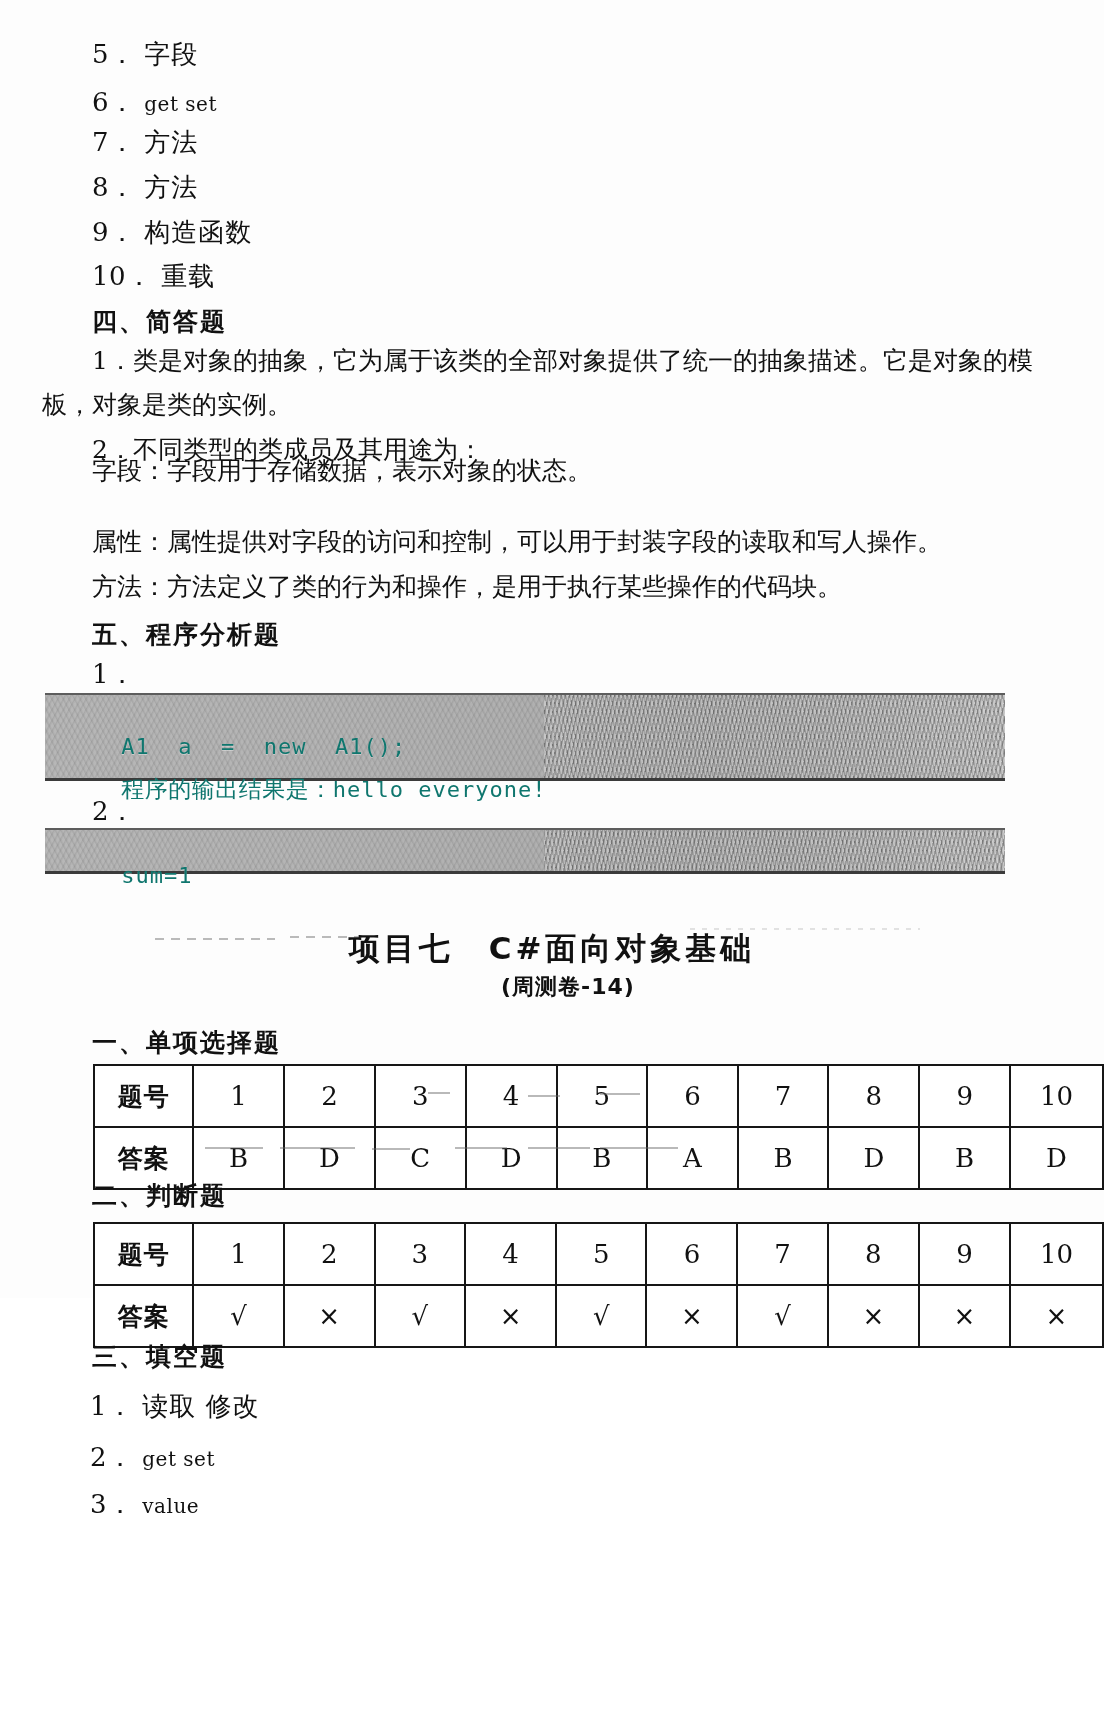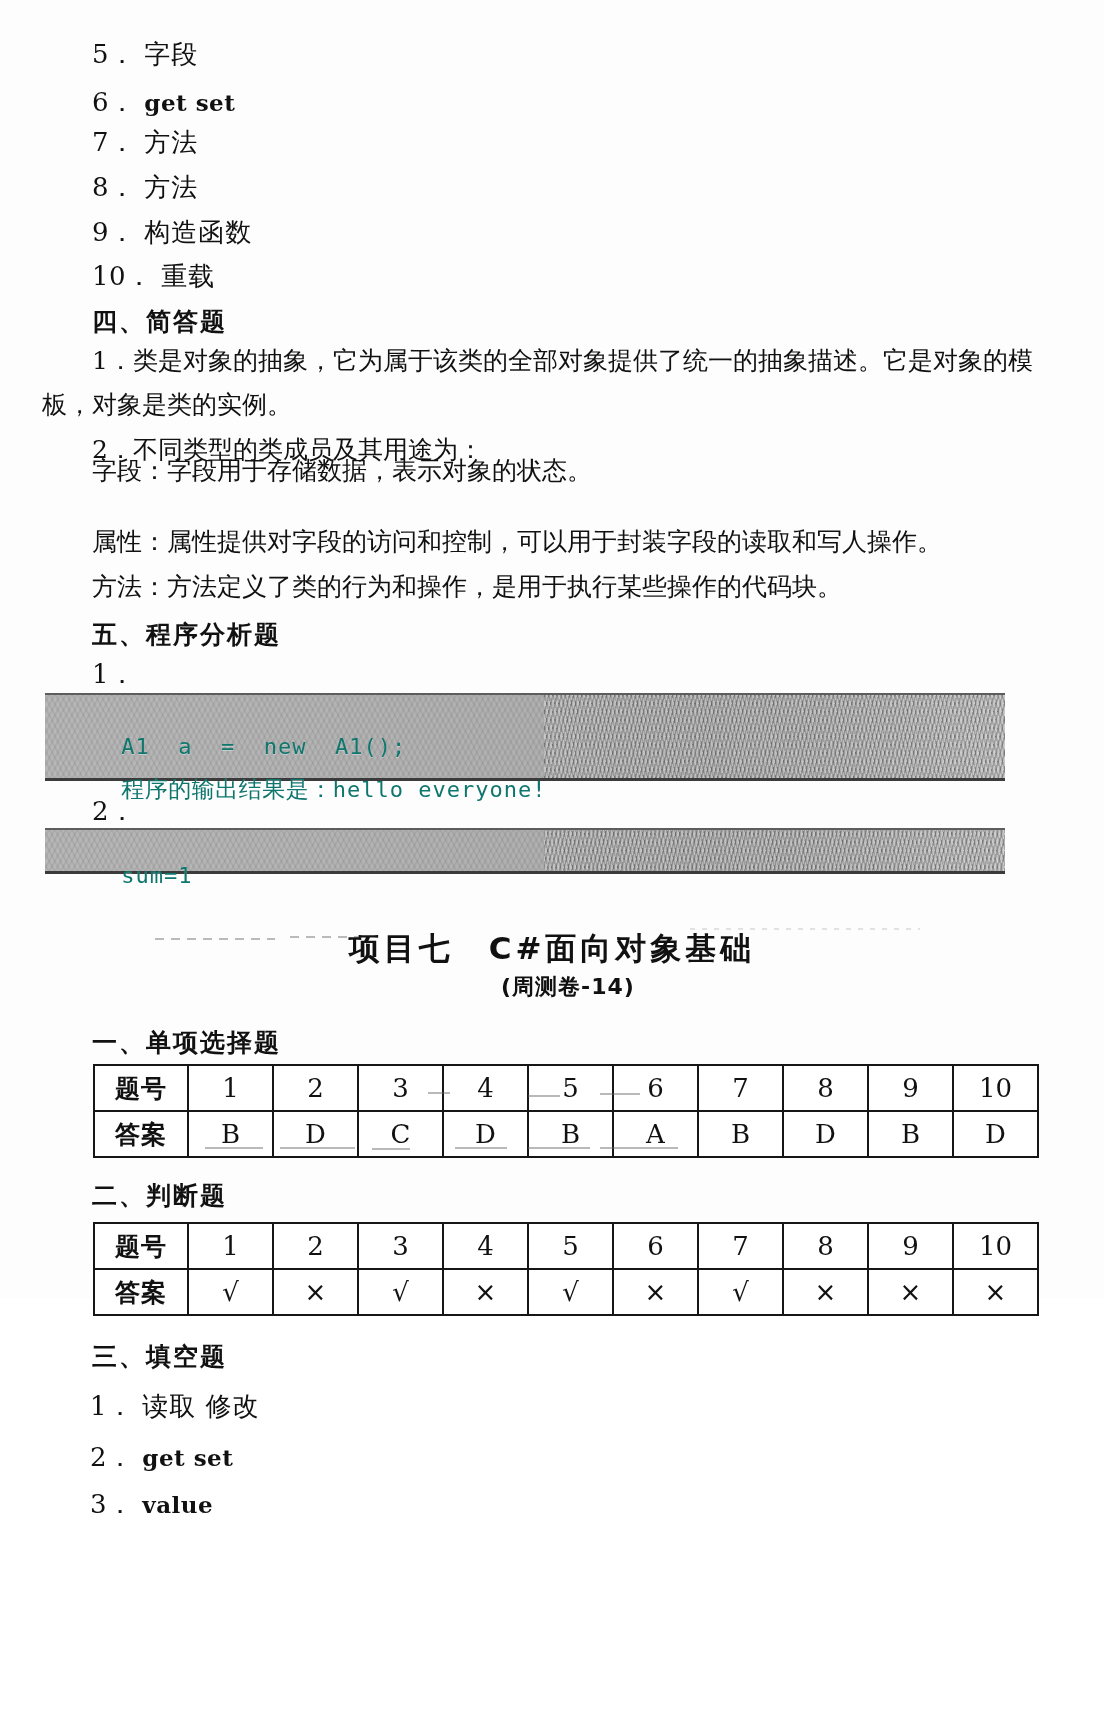--- a/index.html
+++ b/index.html
@@ -36,22 +36,22 @@
     font-family: "DejaVu Serif", "Liberation Serif", serif;
     font-size: 26px;
   }
   .num-line .cn {
     font-family: "DejaVu Sans", "Liberation Sans", sans-serif;
     font-size: 26px;
     letter-spacing: 1px;
   }
   .num-line .en {
     font-family: "DejaVu Serif", "Liberation Serif", serif;
-    font-size: 23px;
-    font-weight: 700;
+    font-size: 20px;
+    font-weight: 400;
   }
 
   .sec-head {
     position: absolute;
     font-family: "DejaVu Sans", "Liberation Sans", sans-serif;
     font-weight: bold;
     font-size: 25px;
     letter-spacing: 2px;
     white-space: nowrap;
   }
@@ -168,21 +168,21 @@
     border-collapse: collapse;
     table-layout: fixed;
   }
   .ans-table td {
     border: 2px solid #161616;
     text-align: center;
     vertical-align: middle;
     font-family: "DejaVu Serif", "Liberation Serif", serif;
     font-size: 26px;
     height: 44px;
-    padding: 0;
+    padding: 8px;
     background: #ffffff;
   }
   .ans-table td.hdr-label,
   .ans-table td.ans-label {
     font-family: "DejaVu Sans", "Liberation Sans", sans-serif;
     font-size: 25px;
     font-weight: bold;
     letter-spacing: 1px;
     width: 92px;
   }

